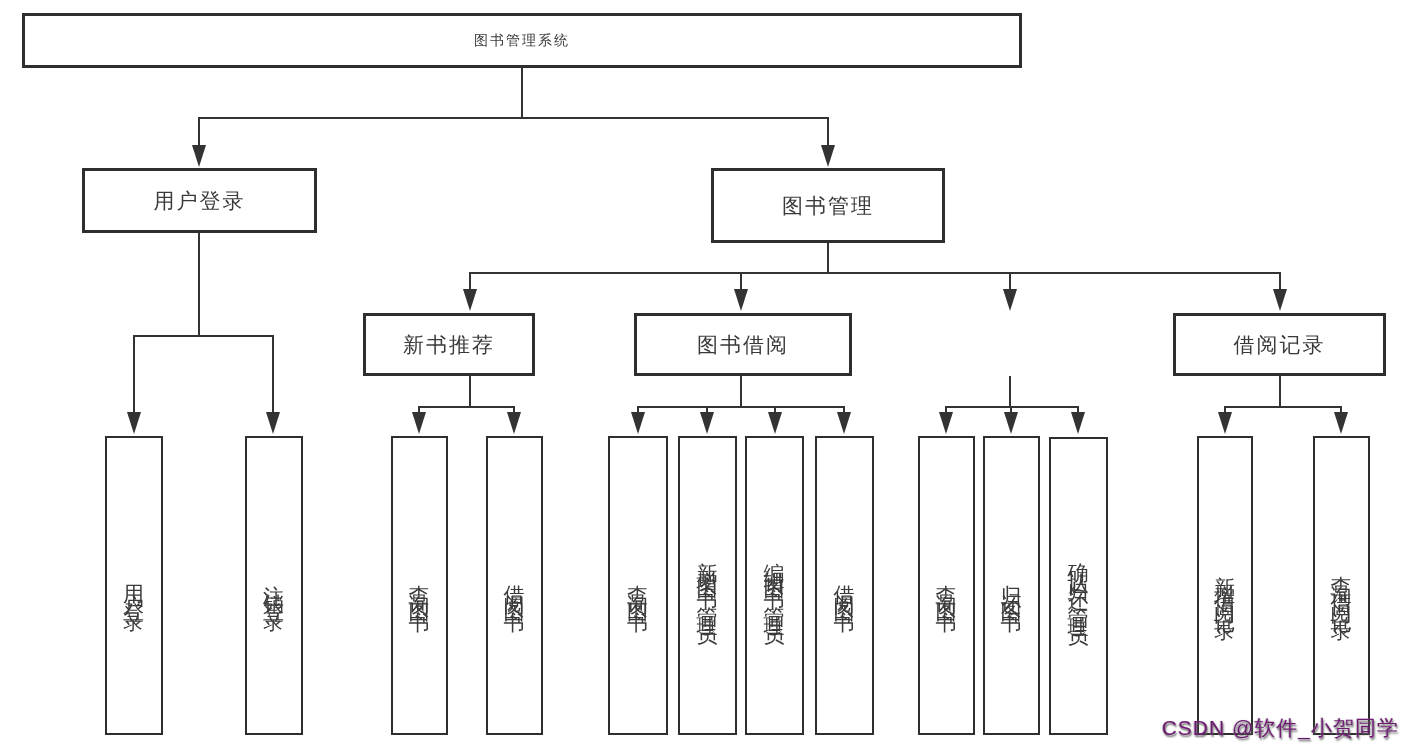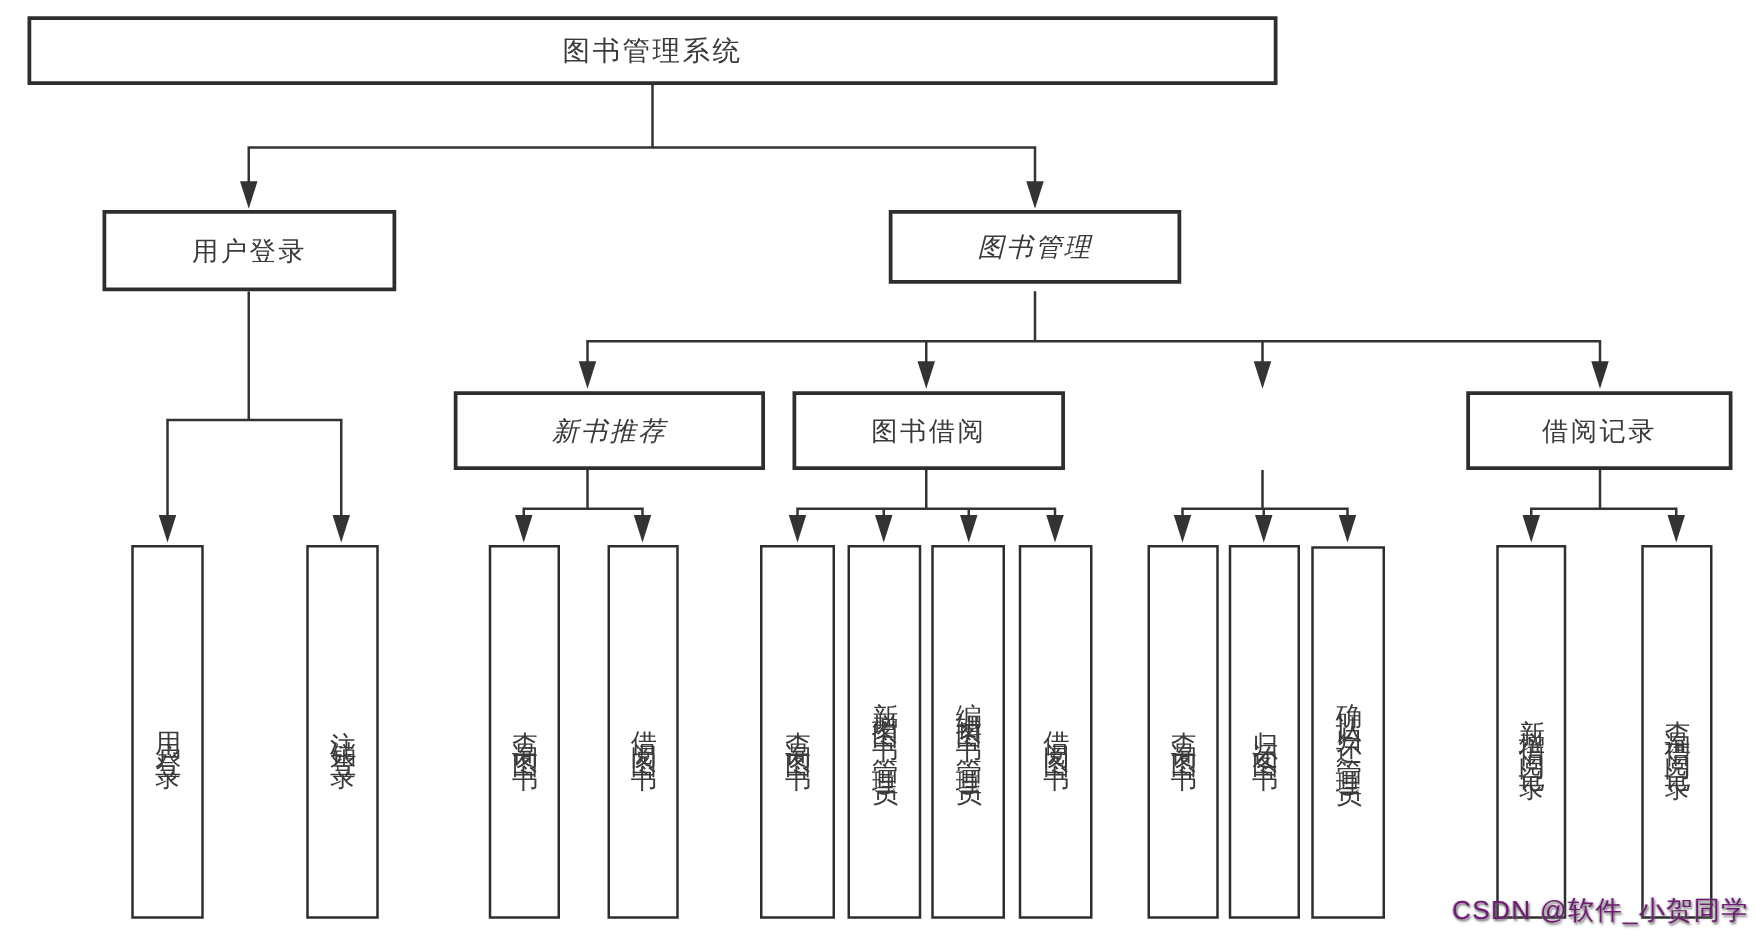--- a/index.html
+++ b/index.html
@@ -23,21 +23,21 @@
     border: 3px solid #2e2e2e;
     background: #ffffff;
     display: flex;
     align-items: center;
     justify-content: center;
     color: #3a3a3a;
     font-size: 21px;
     letter-spacing: 2px;
     white-space: nowrap;
   }
-  .box.root { font-size: 22px; text-align: right; }
+  .box.root { font-size: 14px; text-align: right; }
   .leaf {
     position: absolute;
     box-sizing: border-box;
     border: 2px solid #2e2e2e;
     background: #ffffff;
     display: flex;
     align-items: center;
     justify-content: center;
     color: #3a3a3a;
     font-size: 21px;
@@ -100,23 +100,23 @@
       <polygon points="1004,412 1018,412 1011,434"></polygon>
       <polygon points="1071,412 1085,412 1078,434"></polygon>
       <polygon points="1218,412 1232,412 1225,434"></polygon>
       <polygon points="1334,412 1348,412 1341,434"></polygon>
     </g>
   </svg>
 
   <div class="box root" style="left:22px; top:13px; width:1000px; height:55px;">图书管理系统</div>
 
   <div class="box" style="left:82px; top:168px; width:235px; height:65px;">用户登录</div>
-  <div class="box" style="left:711px; top:168px; width:234px; height:59px;font-style:italic;">图书管理</div>
+  <div class="box" style="left:711px; top:168px; width:234px; height:75px;">图书管理</div>
 
-  <div class="box" style="left:363px; top:313px; width:249px; height:63px;font-style:italic;">新书推荐</div>
+  <div class="box" style="left:363px; top:313px; width:172px; height:63px;">新书推荐</div>
   <div class="box" style="left:634px; top:313px; width:218px; height:63px;">图书借阅</div>
   <div class="box" style="left:1173px; top:313px; width:213px; height:63px;">借阅记录</div>
 
   <div class="leaf" style="left:105px; top:436px; width:58px; height:299px;">
     <span>用户登录</span>
   </div>
   <div class="leaf" style="left:245px; top:436px; width:58px; height:299px;">
     <span>注销登录</span>
   </div>
 

